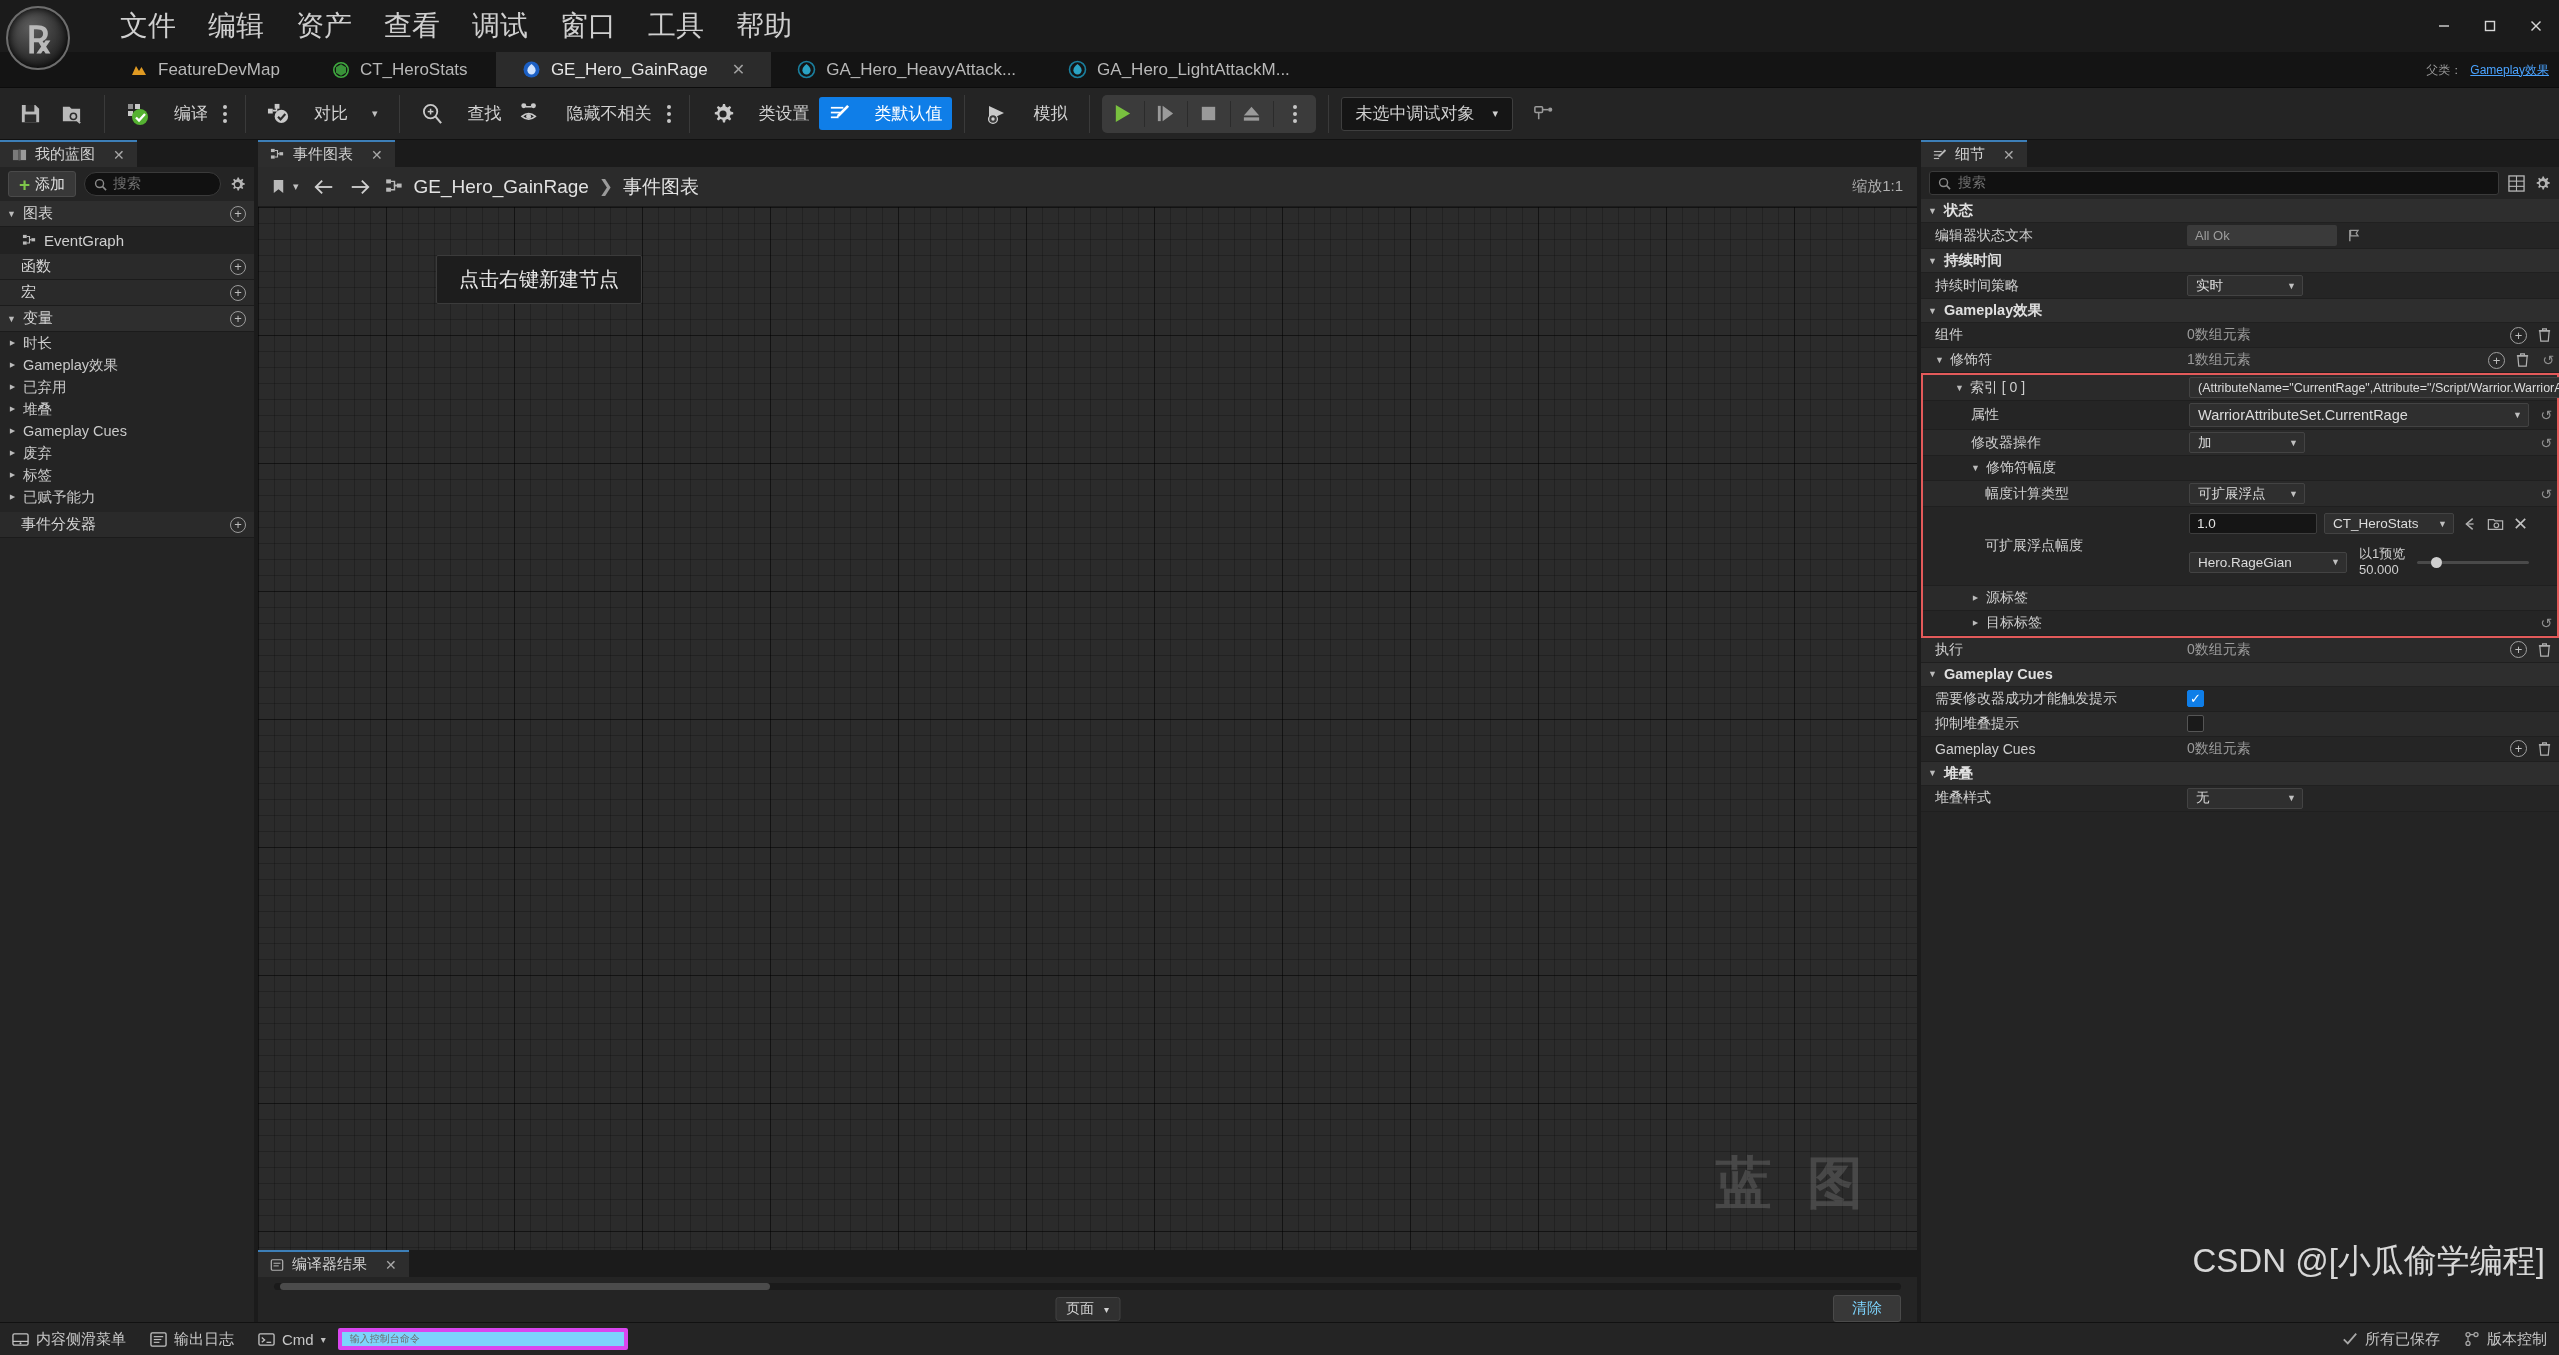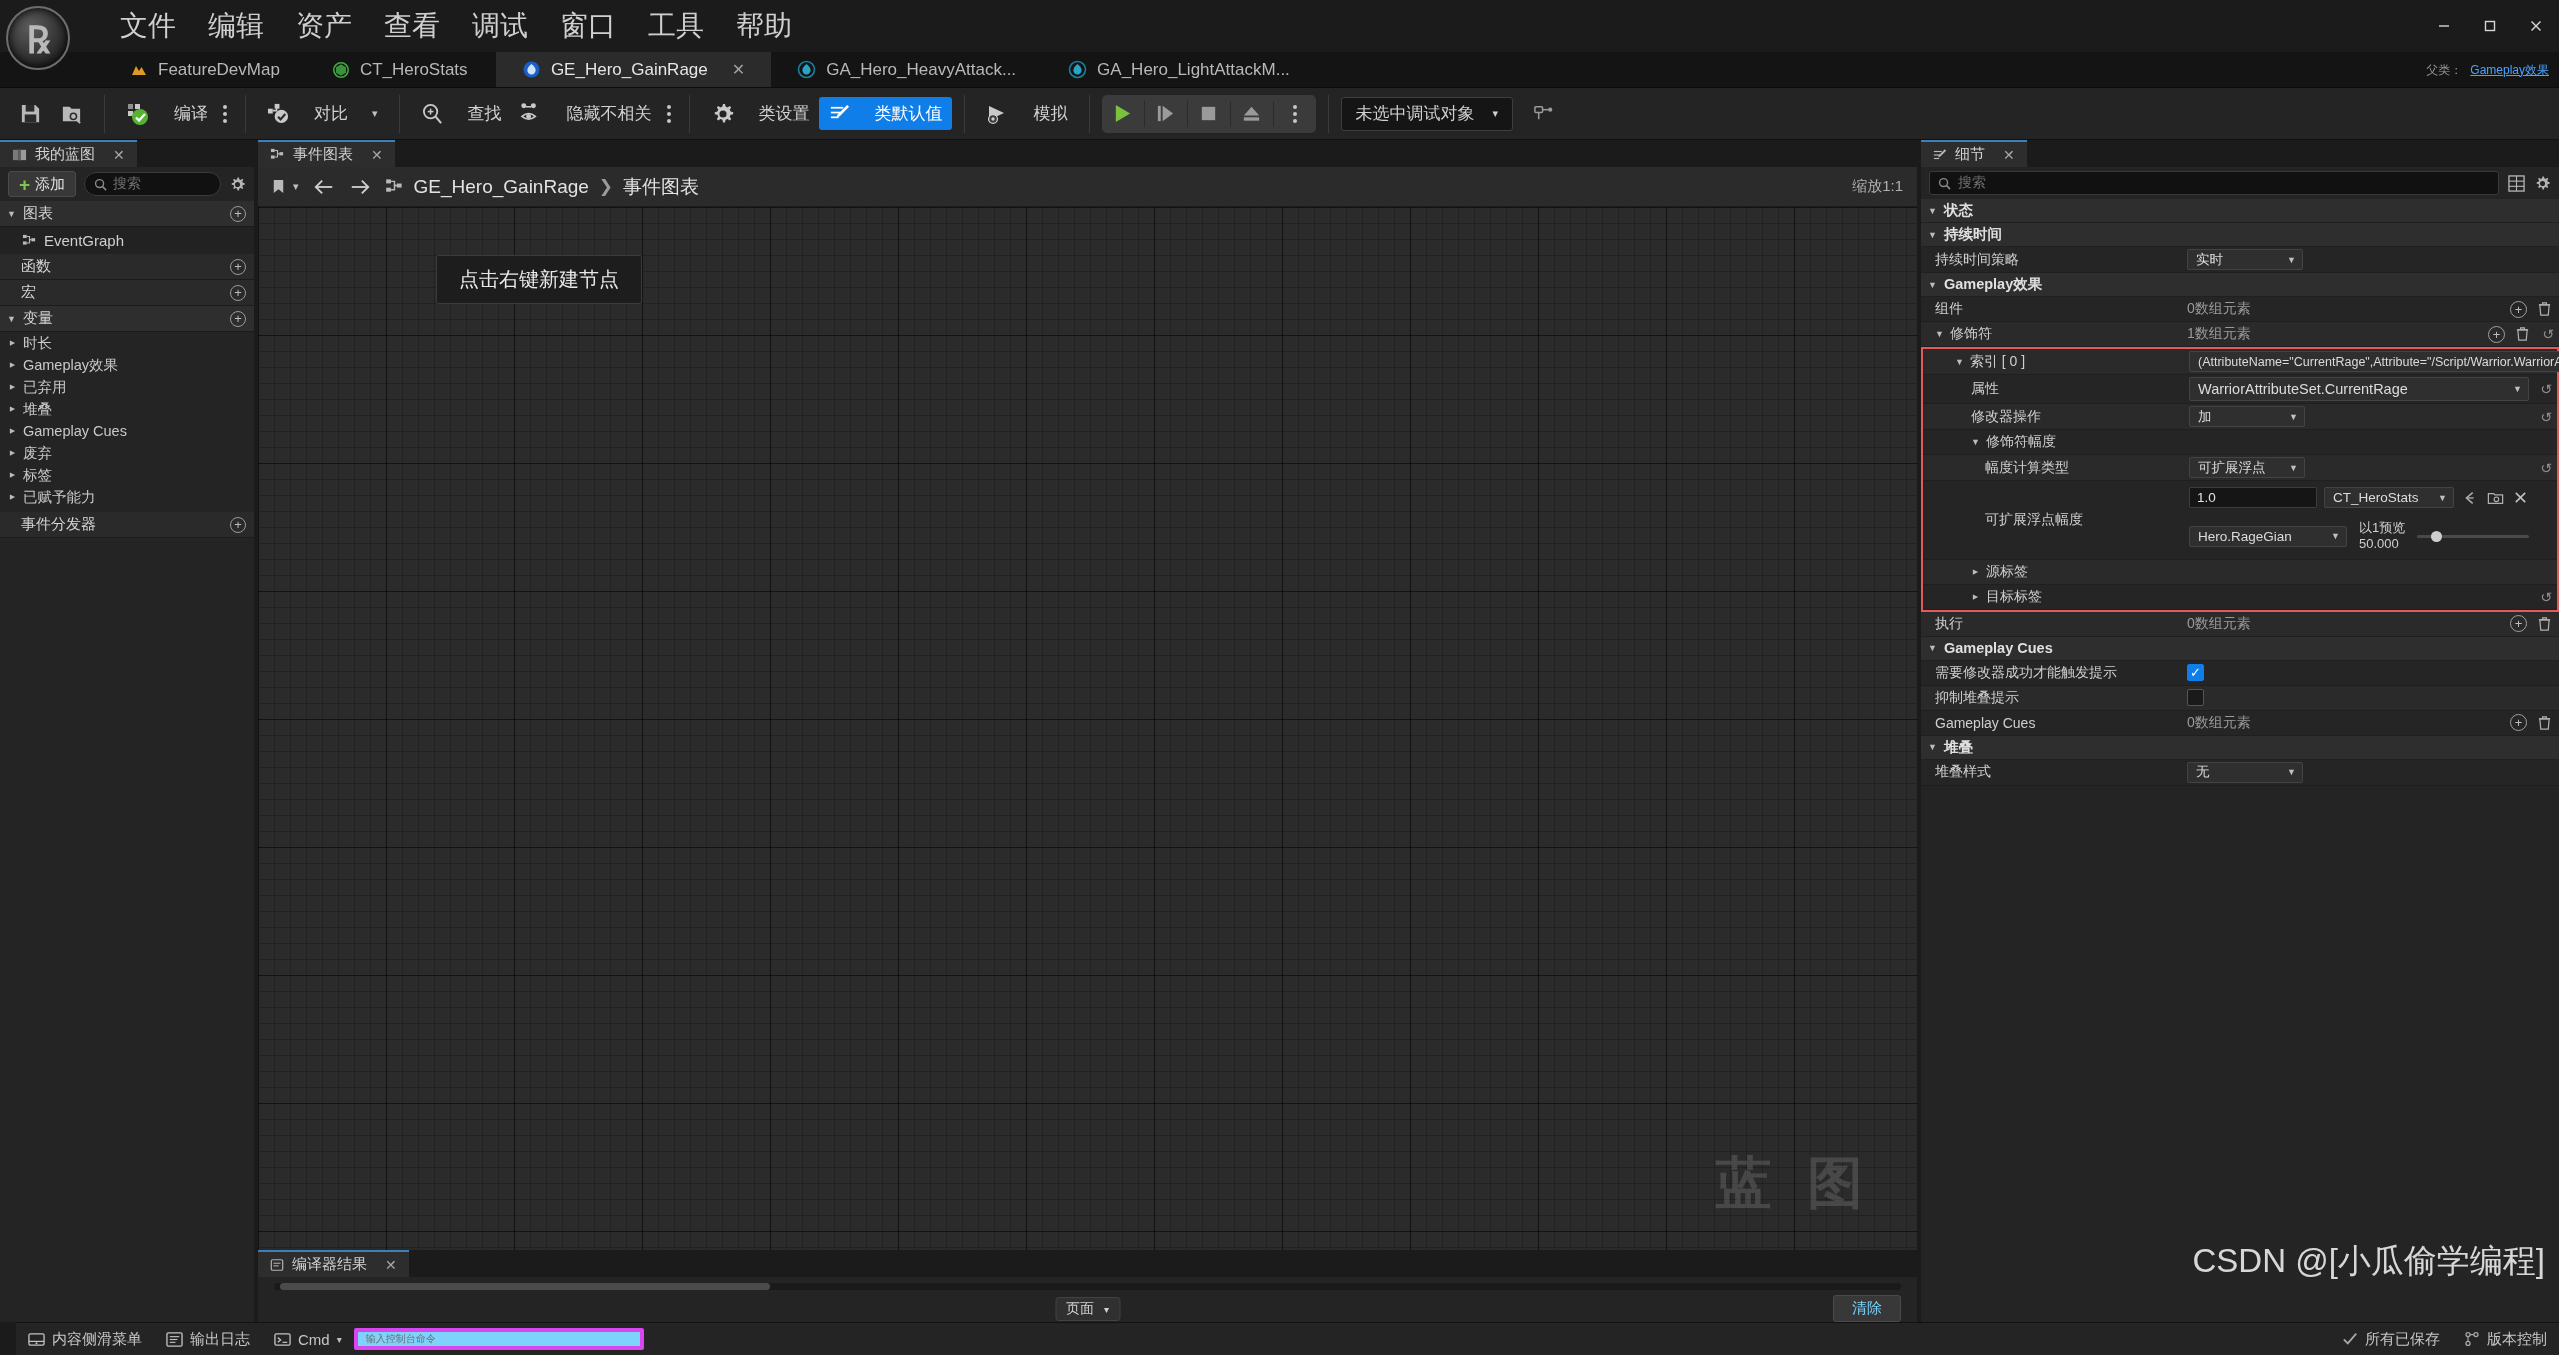--- a/index.html
+++ b/index.html
@@ -189,21 +189,21 @@
   #modbox{border:2px solid #e35a5a;}
   .indent1{padding-left:32px;}
   .indent2{padding-left:48px;}
   .indent3{padding-left:62px;}
   .slider{flex:1;height:3px;background:#4a4a4a;border-radius:2px;position:relative;}
   .slider .knob{position:absolute;left:14px;top:-4px;width:11px;height:11px;border-radius:50%;background:#cfcfcf;}
 
   
   #statusbar{
     position:absolute;left:0;right:0;bottom:0;height:33px;background:#242424;
-    display:flex;align-items:center;gap:0;border-top:1px solid #111;font-size:15px;color:#c6c6c6;margin-left:16px;
+    display:flex;align-items:center;gap:0;border-top:1px solid #111;font-size:15px;color:#c6c6c6;
   }
   .sbitem{display:flex;align-items:center;gap:7px;padding:0 12px;height:33px;}
   #cmdinput{
     background:#7dd3fc;border:4px solid #d946ef;border-radius:2px;height:22px;width:290px;
     display:flex;align-items:center;padding:0 8px;font-size:10px;color:#6d6d6d;
   }
   #sbright{position:absolute;right:0;display:flex;align-items:center;gap:0;}
   #csdn{
     position:absolute;right:14px;bottom:38px;font-size:33px;color:rgba(255,255,255,.82);
     font-family:"Liberation Sans",sans-serif; pointer-events:none;
@@ -728,20 +728,32 @@
           <svg width="17" height="17" viewBox="0 0 24 24">
               <path d="M12 2 l2 0 l.6 2.6 l2 .9 l2.2-1.5 l1.4 1.4 l-1.5 2.2 l.9 2 l2.6 .6 l0 2 l-2.6 .6 l-.9 2 l1.5 2.2 l-1.4 1.4 l-2.2-1.5 l-2 .9 l-.6 2.6 l-2 0 l-.6-2.6 l-2-.9 l-2.2 1.5 l-1.4-1.4 l1.5-2.2 l-.9-2 l-2.6-.6 l0-2 l2.6-.6 l.9-2 l-1.5-2.2 l1.4-1.4 l2.2 1.5 l2-.9 z" fill="#b4b4b4"></path>
               <circle cx="12" cy="12" r="3.6" fill="#242424"></circle>
             </svg>
         </span>
       </div>
 
       <div class="sect">
         <span class="caret">▼</span>
         <span>状态</span>
+      </div>
+      <div class="prow">
+        <div class="plabel">编辑器状态文本</div>
+        <div class="pval">
+          <div class="okpill" style="width:150px;">All Ok</div>
+          <span class="dicon">
+            <svg width="15" height="15" viewBox="0 0 16 16">
+                <line x1="3" y1="2" x2="3" y2="14" stroke="#9a9a9a" stroke-width="1.5"></line>
+                <path d="M3.8 2.5 h8 l-2 3 l2 3 h-8 z" fill="none" stroke="#9a9a9a" stroke-width="1.3"></path>
+              </svg>
+          </span>
+        </div>
       </div>
 
       <div class="sect">
         <span class="caret">▼</span>
         <span>持续时间</span>
       </div>
       <div class="prow">
         <div class="plabel">持续时间策略</div>
         <div class="pval">
           <div class="combo" style="width:116px;">

